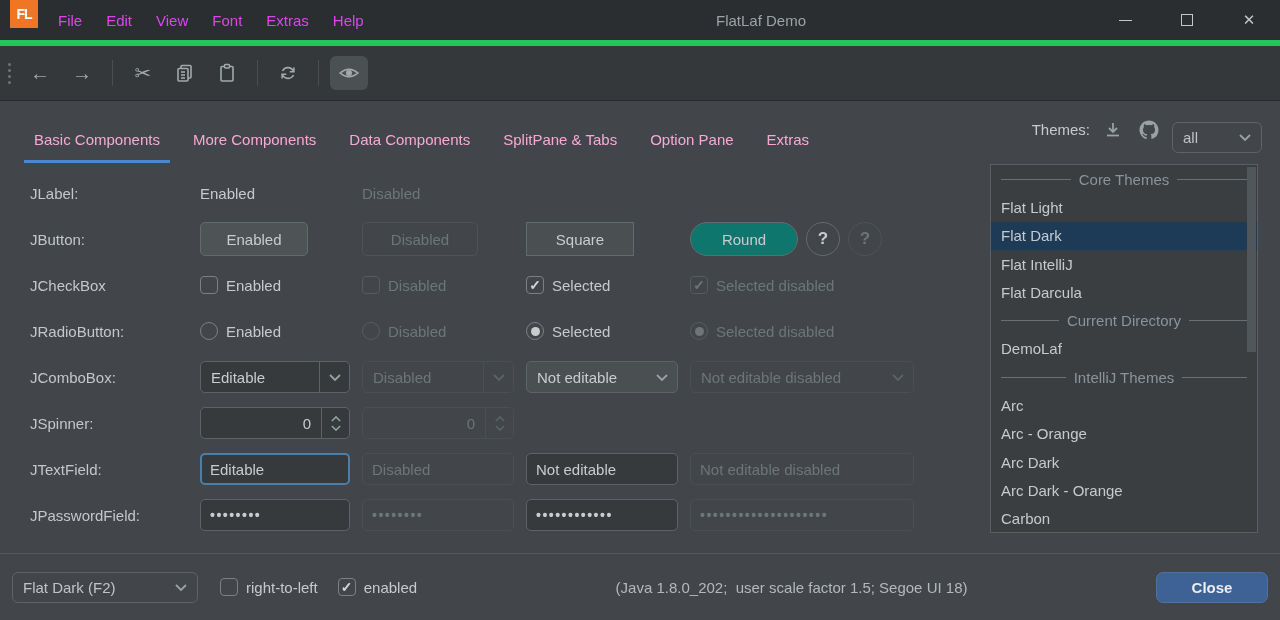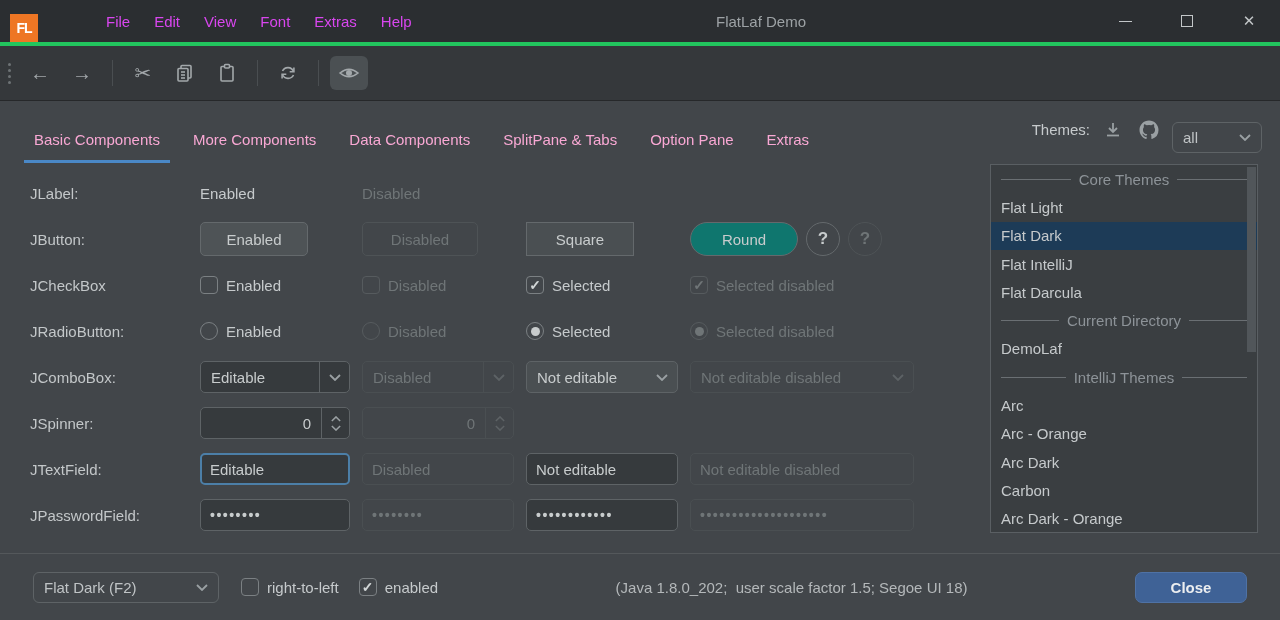--- a/index.html
+++ b/index.html
@@ -1,21 +1,21 @@
 <!DOCTYPE html>
 <html><head>
 <meta charset="utf-8">
 <style>
   * { margin:0; padding:0; box-sizing:border-box; }
   html,body { width:1280px; height:620px; background:#222; }
   body { font-family:"Liberation Sans", sans-serif; font-size:15px; color:#c6cacc; }
   .window { position:relative; width:1280px; height:620px; background:#42464a; overflow:hidden; }
 
   
-  .titlebar { position:relative; height:46px; background:#2b2e31; display:flex; align-items:flex-end; border-bottom:4px solid #22c55e;gap:48px; }
+  .titlebar { position:relative; height:46px; background:#2b2e31; display:flex; align-items:flex-start; border-bottom:6px solid #22c55e; }
   .logo { width:28px; height:28px; margin-left:10px; background:#ee7624; color:#fff; font-weight:bold; font-size:14px; display:flex; align-items:center; justify-content:center; letter-spacing:-1px; }
   .menubar { display:flex; margin-left:8px; height:100%; align-items:center; }
   .menu-item { padding:0 12px; height:100%; display:flex; align-items:center; color:#d946ef; }
   .win-title { position:absolute; left:716px; top:0; height:100%; display:flex; align-items:center; color:#9da2a5; }
   .win-controls { position:absolute; right:0; top:0; height:100%; display:flex; }
   .win-btn { width:62px; height:100%; display:flex; align-items:center; justify-content:center; color:#c3c7c9; }
   .glyph-min { width:13px; height:1px; background:#c3c7c9; display:inline-block; }
   .glyph-max { width:12px; height:12px; border:1px solid #c3c7c9; display:inline-block; }
   .glyph-close { font-size:15px; }
 
@@ -84,21 +84,21 @@
 
   
   .themes-list { position:absolute; left:990px; top:164px; width:268px; height:369px; background:#3a3e41; border:1px solid #5a5f63; overflow:hidden; }
   .tl-item { height:28.3px; display:flex; align-items:center; padding-left:10px; color:#c6cacc; }
   .tl-item.selected { background:#1d3b57; }
   .tl-header { height:28.3px; display:flex; align-items:center; gap:8px; padding:0 10px; color:#8d9398; }
   .tl-header .line { flex:1; height:1px; background:#6a6f73; }
   .tl-scroll { position:absolute; right:1px; top:2px; width:9px; height:185px; background:#51565a; }
 
   
-  .bottombar { position:absolute; left:0; bottom:0; width:1280px; height:67px; border-top:1px solid #54585b; display:flex; align-items:center; padding:0 33px; gap:10px; }
+  .bottombar { position:absolute; left:0; bottom:0; width:1280px; height:67px; border-top:1px solid #54585b; display:flex; align-items:center; padding:0 12px; gap:10px; }
   .laf-combo { width:186px; height:31px; border:1px solid #5e6366; border-radius:6px; display:flex; align-items:center; padding:0 10px; color:#c0c4c6; justify-content:space-between; margin-right:12px; }
   .status { flex:1; text-align:center; color:#b4b8ba; white-space:pre; }
   .close-btn { width:112px; height:31px; background:#3f6296; border:1px solid #4f72a5; border-radius:7px; color:#eceef0; font-weight:bold; display:flex; align-items:center; justify-content:center; }
   .bb-check { display:flex; align-items:center; gap:8px; margin-right:10px; }
 </style>
 </head>
 <body>
 
 <div class="window">
 
@@ -377,22 +377,22 @@
       </div>
     <div class="tl-item">DemoLaf</div>
     <div class="tl-header">
         <span class="line"></span>
         <span>IntelliJ Themes</span>
         <span class="line"></span>
       </div>
     <div class="tl-item">Arc</div>
     <div class="tl-item">Arc - Orange</div>
     <div class="tl-item">Arc Dark</div>
+    <div class="tl-item">Arc Dark - Orange</div>
     <div class="tl-item">Carbon</div>
-    <div class="tl-item">Arc Dark - Orange</div>
     <div class="tl-scroll"></div>
   </div>
 
   <div class="bottombar">
     <div class="laf-combo">
       <span>Flat Dark (F2)</span>
       <svg class="chev" width="12" height="7" viewBox="0 0 12 7">
           <polyline points="1,1 6,6 11,1"></polyline>
         </svg>
     </div>

